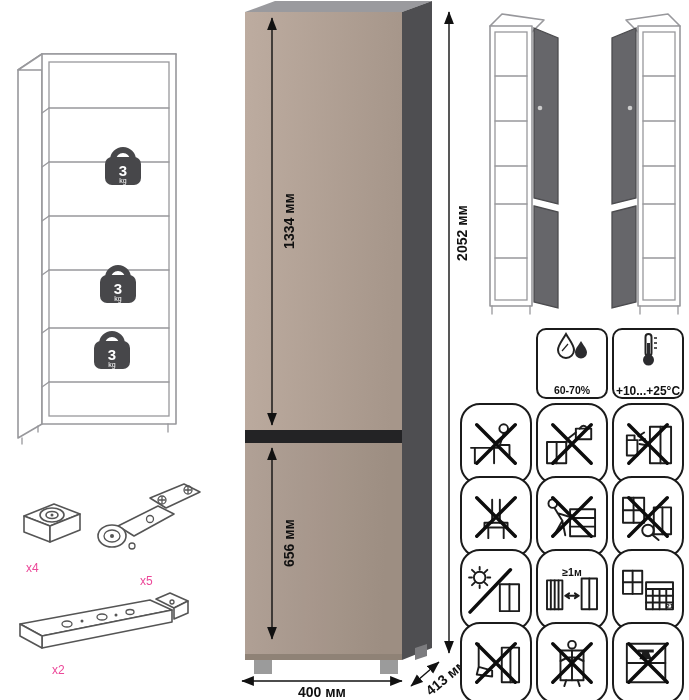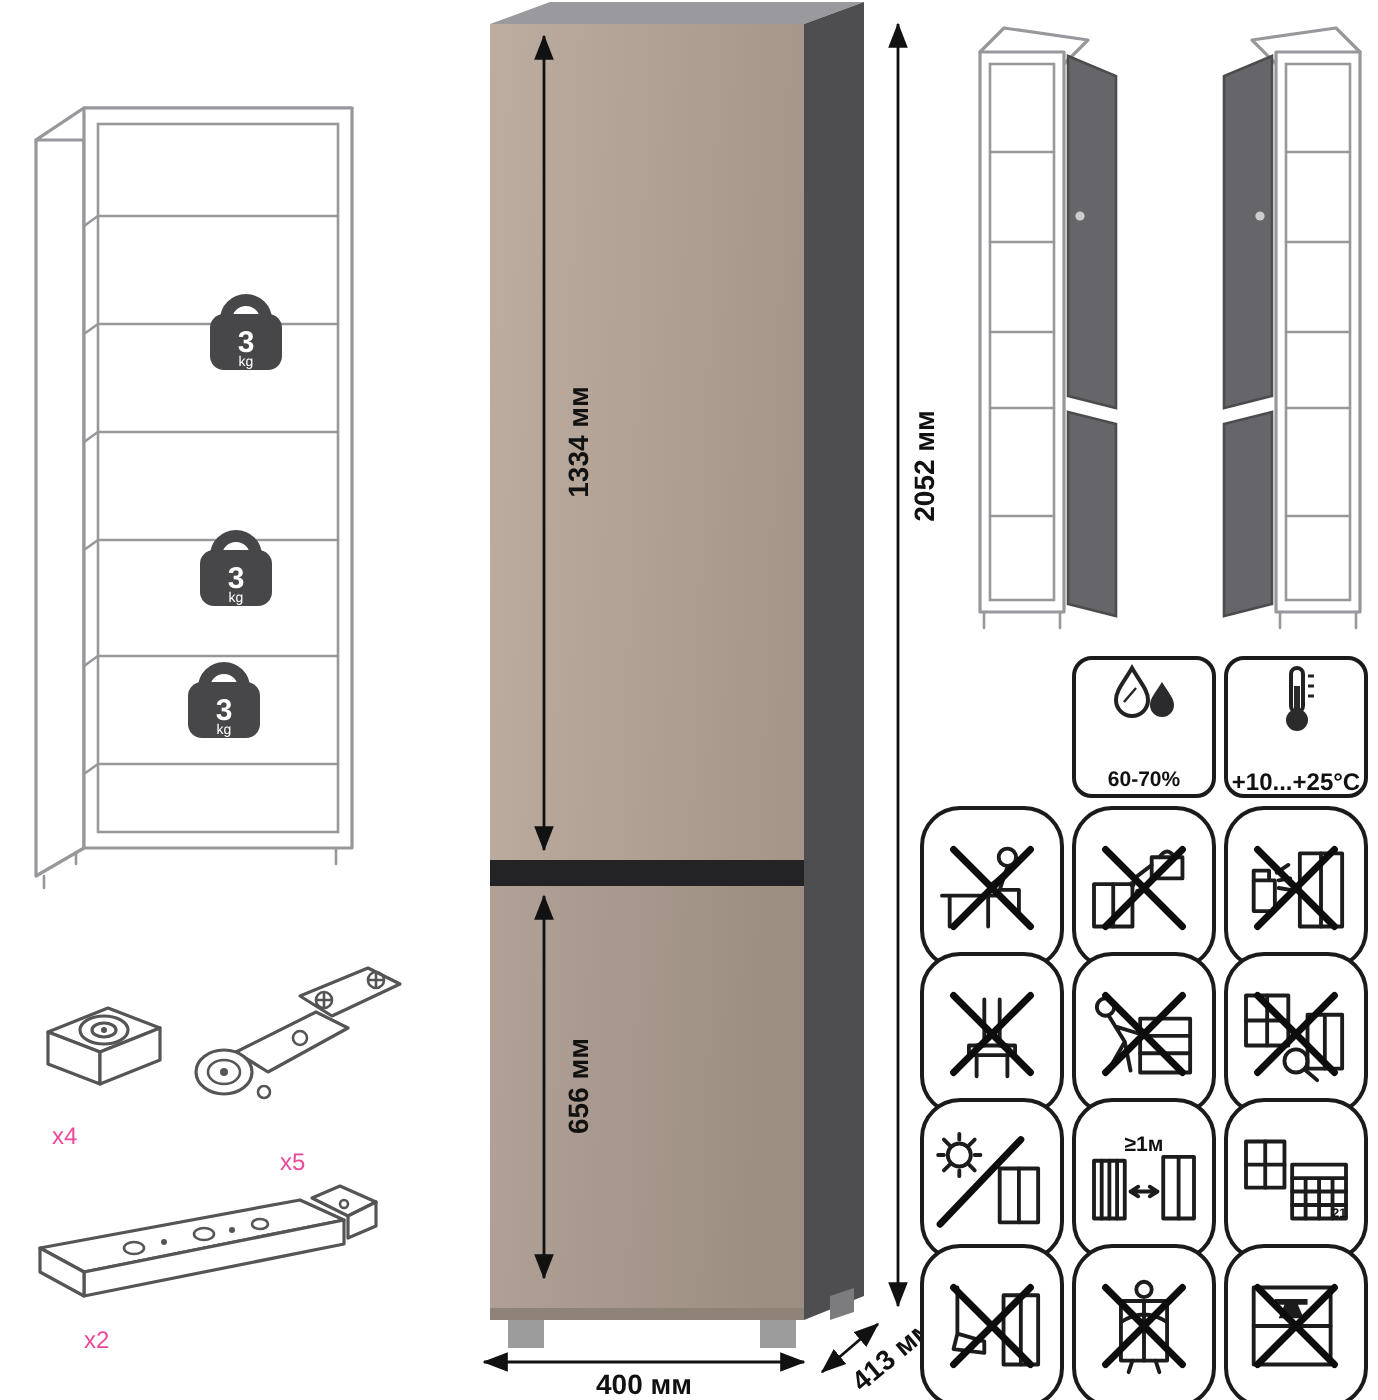--- a/index.html
+++ b/index.html
@@ -98,21 +98,21 @@
     <polygon class="hw" points="8,38 30,50 30,62 8,50"></polygon>
     <ellipse class="hwn" cx="55" cy="38" rx="5" ry="3"></ellipse>
     <ellipse class="hwn" cx="90" cy="31" rx="5" ry="3"></ellipse>
     <ellipse class="hwn" cx="118" cy="26" rx="4" ry="2.5"></ellipse>
     <circle cx="70" cy="35" r="1.5" fill="#555"></circle>
     <circle cx="104" cy="29" r="1.5" fill="#555"></circle>
     <polygon class="hw" points="144,13 158,7 176,15 162,22"></polygon>
     <polygon class="hw" points="162,22 176,15 176,27 162,33"></polygon>
     <circle class="hwn" cx="160" cy="16" r="2"></circle>
   </svg>
-  <div class="qty-label" style="left:42px;top:663px">x2</div>
+  <div class="qty-label" style="left:52px;top:663px">x2</div>
 
   <svg class="abs" style="left:232px;top:0" width="215" height="700" viewBox="0 0 215 700">
     <defs>
       <linearGradient id="frontg" x1="0" y1="0" x2="1" y2="0.15">
         <stop offset="0" stop-color="#bdaca0"></stop>
         <stop offset="1" stop-color="#a6968a"></stop>
       </linearGradient>
     </defs>
     <polygon points="13,12 170,12 200,1 43,1" fill="#9a9a9e"></polygon>
     <rect x="13" y="12" width="157" height="648" fill="url(#frontg)"></rect>

